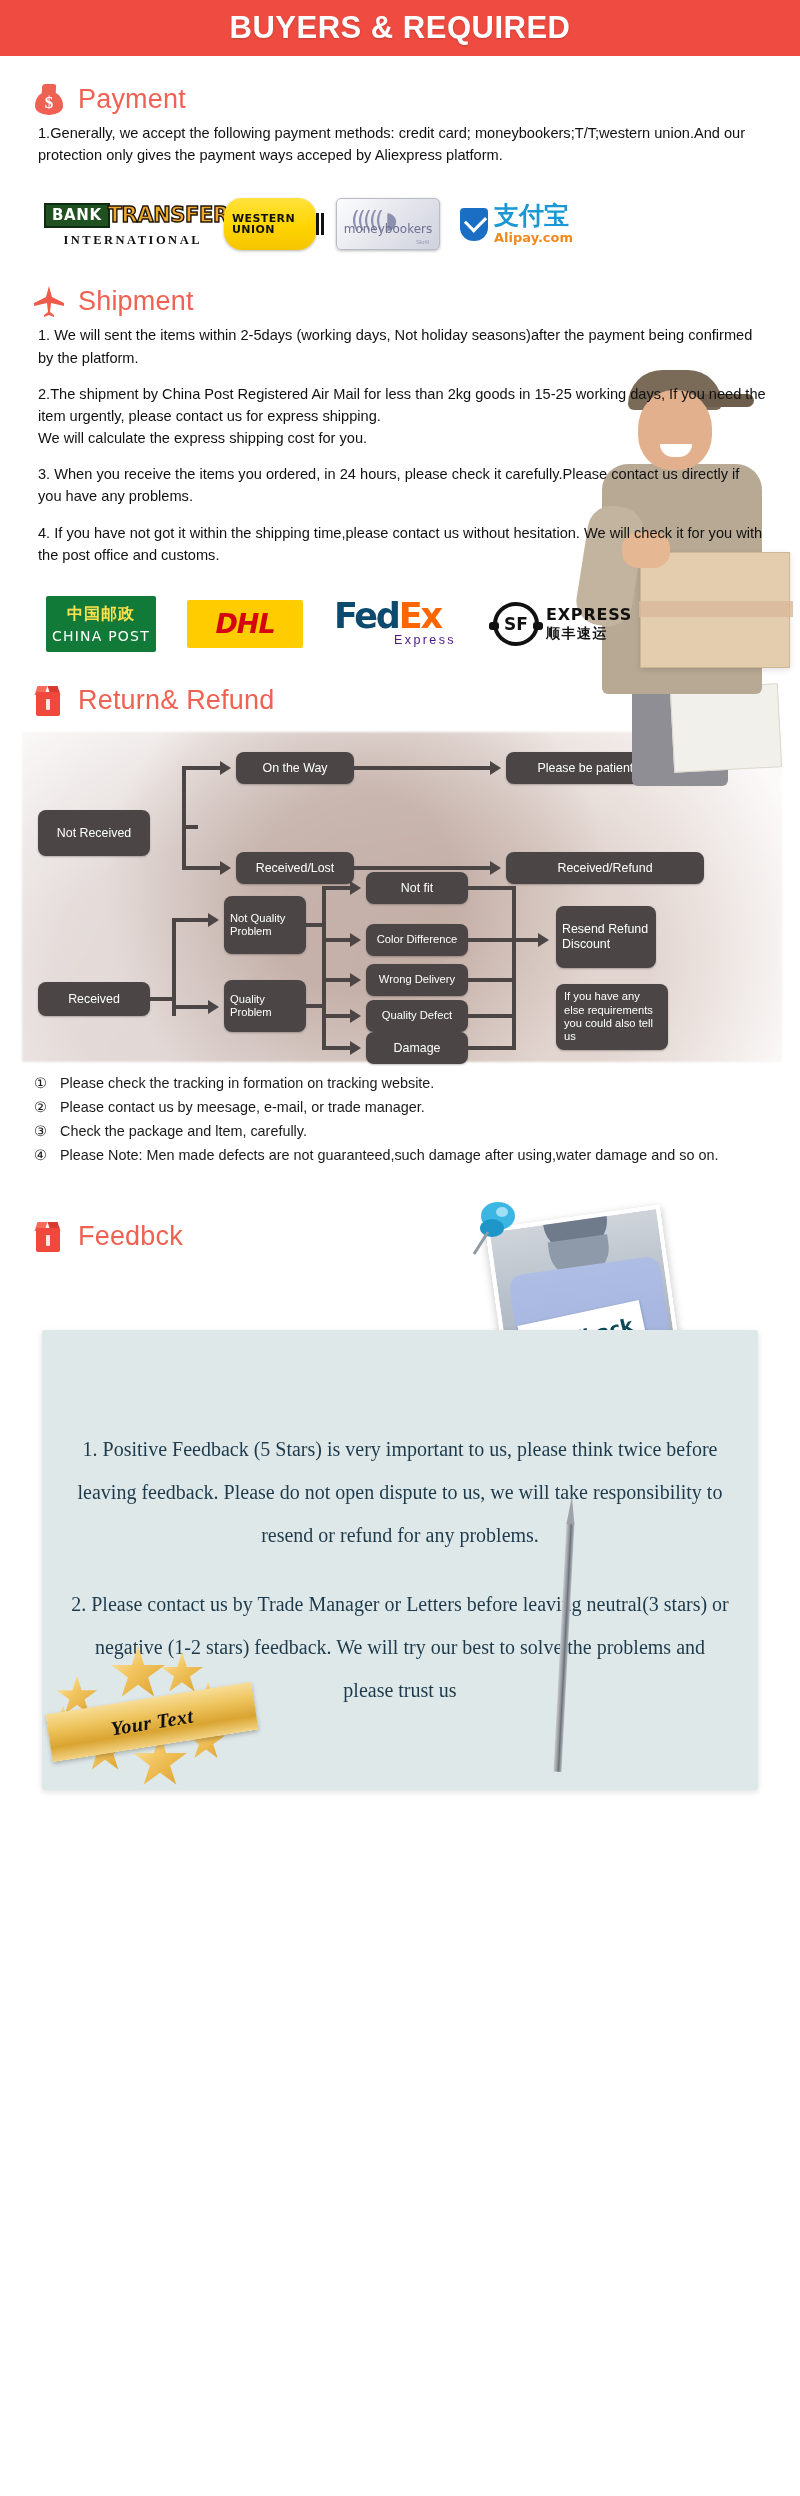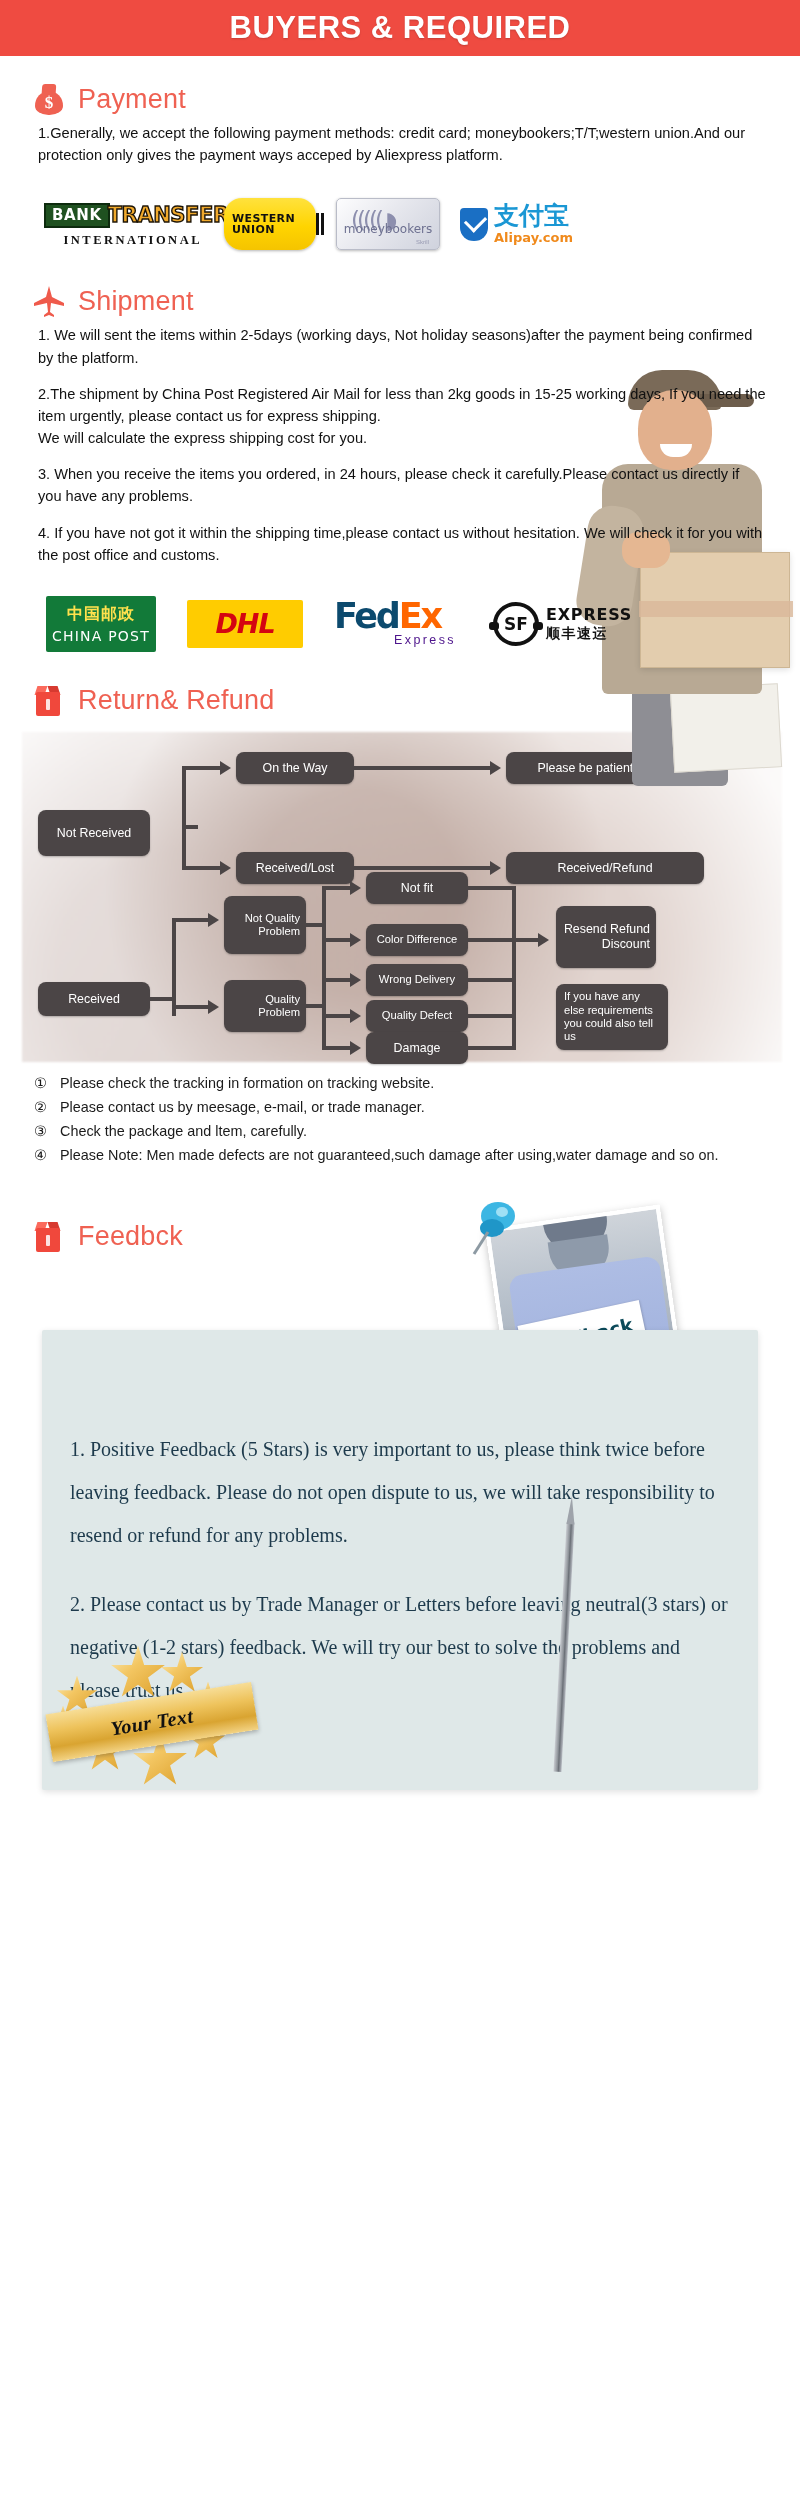--- a/index.html
+++ b/index.html
@@ -246,21 +246,21 @@
     background:
       radial-gradient(circle at 44% 48%, rgba(176,150,140,.55) 0 22%, rgba(255,255,255,0) 55%),
       radial-gradient(circle at 68% 70%, rgba(196,170,160,.45) 0 20%, rgba(255,255,255,0) 52%),
       radial-gradient(circle at 20% 72%, rgba(190,170,165,.35) 0 18%, rgba(255,255,255,0) 50%),
       linear-gradient(120deg,#ffffff 0%,#f3eeec 40%,#ffffff 100%);
     filter: blur(1px);
   }
   .node {
     position:absolute; background:#4b4546; color:#ffffff;
     border-radius:8px; display:flex; align-items:center; justify-content:center;
-    text-align:right; font-size:12.4px; line-height:1.18; padding:16px 6px;
+    text-align:left; font-size:12.4px; line-height:1.18; padding:16px 6px;
     box-shadow:0 1px 2px rgba(0,0,0,.25);
   }
   .node.sm { font-size:11.2px; }
   .ln { position:absolute; background:#4b4546; }
   .arw {
     position:absolute; width:0; height:0;
     border-top:7px solid transparent; border-bottom:7px solid transparent;
     border-left:11px solid #4b4546;
   }
 
@@ -317,21 +317,21 @@
     border-radius: 2px;
   }
   .fb-text {
     position:relative; z-index:3;
     padding: 168px 70px 0 70px;
     font-family:"Liberation Serif", serif;
     color:#1d3a4c;
     font-size: 20px;
     line-height: 2.15;
   }
-  .fb-text p { margin: 0 0 26px 0; }
+  .fb-text p { margin: 0 0 26px 0; text-align: center; }
   .fb-pen {
     position:absolute; left:560px; top:320px; width:8px; height:250px;
     background: linear-gradient(90deg,#c9ccd1 0%,#8d9298 45%,#6b7077 60%,#b9bdc4 100%);
     transform: rotate(3deg);
     z-index:4;
   }
   .fb-pen:before {
     content:""; position:absolute; left:0; top:-26px;
     border-left:4px solid transparent; border-right:4px solid transparent;
     border-bottom:28px solid #9ea3aa;

